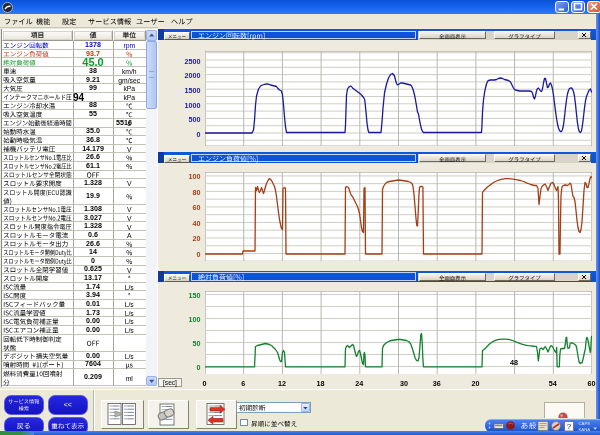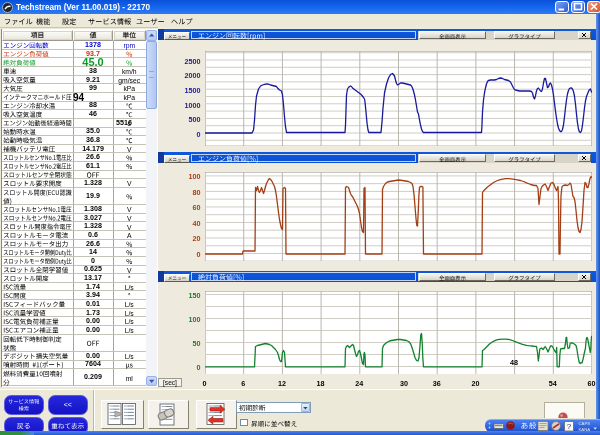--- a/index.html
+++ b/index.html
@@ -5,21 +5,20 @@
 #w{position:relative;width:600px;height:435px;background:#ece9d8;overflow:hidden;}
 div{line-height:normal;}
 </style></head><body>
 <div id="w">
 <div style="position:absolute;left:0;top:0;width:600px;height:14px;background:linear-gradient(#0a50d8,#1767ef 55%,#2e7cf2);"></div>
     <svg style="position:absolute;left:2px;top:1.5px;" width="11" height="11">
       <circle cx="5.5" cy="5.5" r="5" fill="#20262c"></circle>
       <circle cx="5.5" cy="5.5" r="5" fill="none" stroke="#9fb6cc" stroke-width="1"></circle>
       <path d="M3 7 Q5.5 3.5 8.5 4.5" stroke="#fff" fill="none" stroke-width="1.4"></path>
     </svg>
-    <div style="position:absolute;left:16px;top:2.6px;font-size:8.2px;font-weight:bold;color:#fff;font-family:'Liberation Sans',sans-serif;">Techstream (Ver 11.00.019) - 22170</div>
     <div style="position:absolute;left:554.5px;top:1.2px;width:14px;height:12.2px;background:linear-gradient(135deg,#7ba4f0,#2a5cd8);border:1px solid #fff;border-radius:3px;box-sizing:border-box;"></div>
     <svg style="position:absolute;left:554.5px;top:1.2px" width="14" height="12">
       <path d="M3.5 8.5H9" stroke="#fff" stroke-width="2"></path>
     </svg>
     <div style="position:absolute;left:570.5px;top:1.2px;width:14px;height:12.2px;background:linear-gradient(135deg,#7ba4f0,#2a5cd8);border:1px solid #fff;border-radius:3px;box-sizing:border-box;"></div>
     <svg style="position:absolute;left:570.5px;top:1.2px" width="14" height="12">
       <rect x="3.5" y="2.5" width="7" height="6" fill="none" stroke="#fff" stroke-width="1.6"></rect>
     </svg>
     <div style="position:absolute;left:586.5px;top:1.2px;width:14px;height:12.2px;background:linear-gradient(135deg,#f0a088,#d8512a);border:1px solid #fff;border-radius:3px;box-sizing:border-box;"></div>
     <svg style="position:absolute;left:586.5px;top:1.2px" width="14" height="12">
@@ -49,21 +48,21 @@
     <div style="position:absolute;left:113px;top:76.835px;width:32.5px;text-align:center;font-size:6.8px;line-height:7px;color:#000;font-family:'Liberation Sans',sans-serif;">gm/sec</div>
     <div style="position:absolute;left:2px;top:91.98px;width:143.5px;height:1px;background:#c5c2b8;"></div>
     <div style="position:absolute;left:73px;top:85.165px;width:40px;text-align:center;font-size:7.1px;line-height:7px;font-weight:bold;color:#000;font-family:'Liberation Sans',sans-serif;">99</div>
     <div style="position:absolute;left:113px;top:85.465px;width:32.5px;text-align:center;font-size:6.8px;line-height:7px;color:#000;font-family:'Liberation Sans',sans-serif;">kPa</div>
     <div style="position:absolute;left:2px;top:100.61px;width:143.5px;height:1px;background:#c5c2b8;"></div>
     <div style="position:absolute;left:73px;top:93.795px;width:40px;text-align:left;font-size:10px;line-height:7px;font-weight:bold;color:#000;font-family:'Liberation Sans',sans-serif;">94</div>
     <div style="position:absolute;left:113px;top:94.095px;width:32.5px;text-align:center;font-size:6.8px;line-height:7px;color:#000;font-family:'Liberation Sans',sans-serif;">kPa</div>
     <div style="position:absolute;left:2px;top:109.24px;width:143.5px;height:1px;background:#c5c2b8;"></div>
     <div style="position:absolute;left:73px;top:102.425px;width:40px;text-align:center;font-size:7.1px;line-height:7px;font-weight:bold;color:#000;font-family:'Liberation Sans',sans-serif;">88</div>
     <div style="position:absolute;left:2px;top:117.87px;width:143.5px;height:1px;background:#c5c2b8;"></div>
-    <div style="position:absolute;left:73px;top:111.055px;width:40px;text-align:center;font-size:7.1px;line-height:7px;font-weight:bold;color:#000;font-family:'Liberation Sans',sans-serif;">46</div>
+    <div style="position:absolute;left:73px;top:111.055px;width:40px;text-align:center;font-size:7.1px;line-height:7px;font-weight:bold;color:#000;font-family:'Liberation Sans',sans-serif;">55</div>
     <div style="position:absolute;left:2px;top:126.5px;width:143.5px;height:1px;background:#c5c2b8;"></div>
     <div style="position:absolute;left:73px;top:119.685px;width:40px;text-align:center;font-size:7.1px;line-height:7px;font-weight:bold;color:#000;font-family:'Liberation Sans',sans-serif;padding-left:31px;">5516</div>
     <div style="position:absolute;left:113px;top:119.985px;width:32.5px;text-align:center;font-size:6.8px;line-height:7px;color:#000;font-family:'Liberation Sans',sans-serif;">s</div>
     <div style="position:absolute;left:2px;top:135.13px;width:143.5px;height:1px;background:#c5c2b8;"></div>
     <div style="position:absolute;left:73px;top:128.315px;width:40px;text-align:center;font-size:7.1px;line-height:7px;font-weight:bold;color:#000;font-family:'Liberation Sans',sans-serif;">35.0</div>
     <div style="position:absolute;left:2px;top:143.76px;width:143.5px;height:1px;background:#c5c2b8;"></div>
     <div style="position:absolute;left:73px;top:136.945px;width:40px;text-align:center;font-size:7.1px;line-height:7px;font-weight:bold;color:#000;font-family:'Liberation Sans',sans-serif;">36.8</div>
     <div style="position:absolute;left:2px;top:152.39px;width:143.5px;height:1px;background:#c5c2b8;"></div>
     <div style="position:absolute;left:73px;top:145.575px;width:40px;text-align:center;font-size:7.1px;line-height:7px;font-weight:bold;color:#000;font-family:'Liberation Sans',sans-serif;">14.179</div>
     <div style="position:absolute;left:113px;top:145.875px;width:32.5px;text-align:center;font-size:6.8px;line-height:7px;color:#000;font-family:'Liberation Sans',sans-serif;">V</div>

